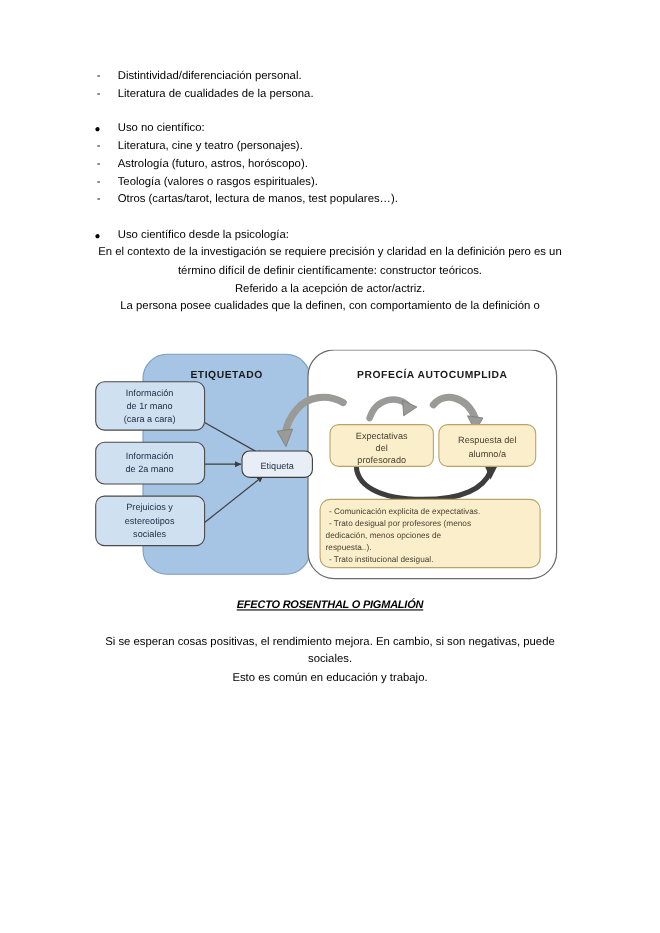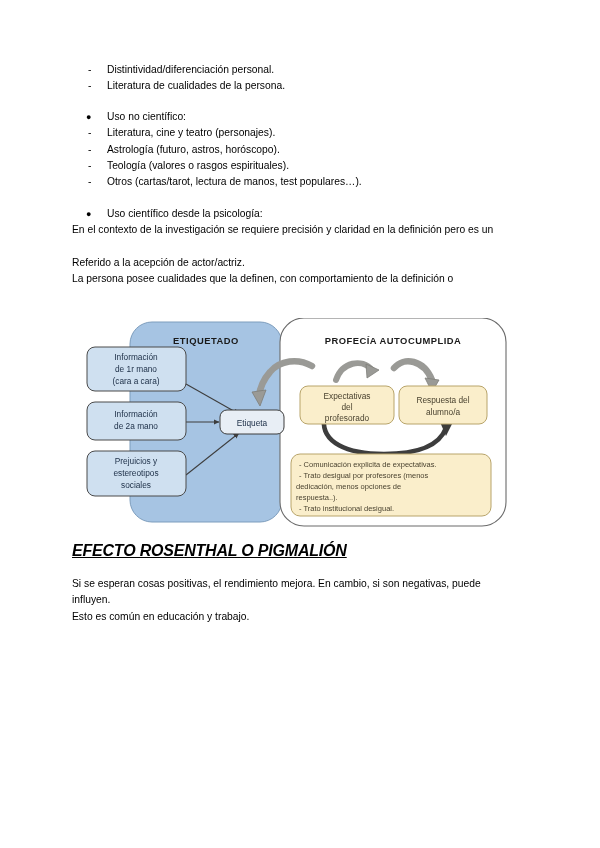--- a/index.html
+++ b/index.html
@@ -52,32 +52,34 @@
     font-size: 9px;
     top: 0px;
   }
   .spacer-sm { height: 14px; }
   .spacer-md { height: 15px; }
 
   .para {
     font-size: 10.3px;
     line-height: 16.4px;
     margin: 0;
+    text-align: center;
   }
   .para-line { white-space: nowrap; }
 
   
   .heading {
-    font-size: 16px;
+    font-size: 10px;
     line-height: 16.4px;
     font-weight: bold;
     font-style: italic;
     text-decoration: underline;
     letter-spacing: -0.2px;
     margin: 0;
+    text-align: center;
   }
 
   
   .diagram {
     position: absolute;
     left: 84px;
     top: 318px;
     width: 424px;
     height: 210px;
     text-decoration: underline;
@@ -154,21 +156,21 @@
 
     <ul class="list">
       <li class="li bullet">
         <span class="mk">●</span>
         <span>Uso científico desde la psicología:</span>
       </li>
     </ul>
 
     <p class="para">
       <span class="para-line">En el contexto de la investigación se requiere precisión y claridad en la definición pero es un</span><br>
-      <br>
+      <span class="para-line">término difícil de definir científicamente: constructor teóricos.</span><br>
       <span class="para-line">Referido a la acepción de actor/actriz.</span><br>
       <span class="para-line">La persona posee cualidades que la definen, con comportamiento de la definición o</span><br>
     </p>
 
   </div>
 
   <div class="diagram">
     <svg width="424" height="210" viewBox="0 0 424 210" xmlns="http://www.w3.org/2000/svg">
       <defs>
         <marker id="ahead" markerWidth="7" markerHeight="7" refX="5.2" refY="2.6" orient="auto" markerUnits="strokeWidth">
@@ -257,18 +259,18 @@
       </g>
 
     </svg>
   </div>
 
   <div style="position:absolute; left:72px; top:543px; width:456px;">
     <p class="heading">EFECTO ROSENTHAL  O PIGMALIÓN</p>
     <p class="para">
       <br>
       <span class="para-line">Si se esperan cosas positivas, el rendimiento mejora. En cambio, si son negativas, puede</span><br>
-      <span class="para-line">influyen.</span><br>
+      <span class="para-line">sociales.</span><br>
       <span class="para-line">Esto es común en educación y trabajo.</span>
     </p>
   </div>
 
 </div>
 
 </body></html>

